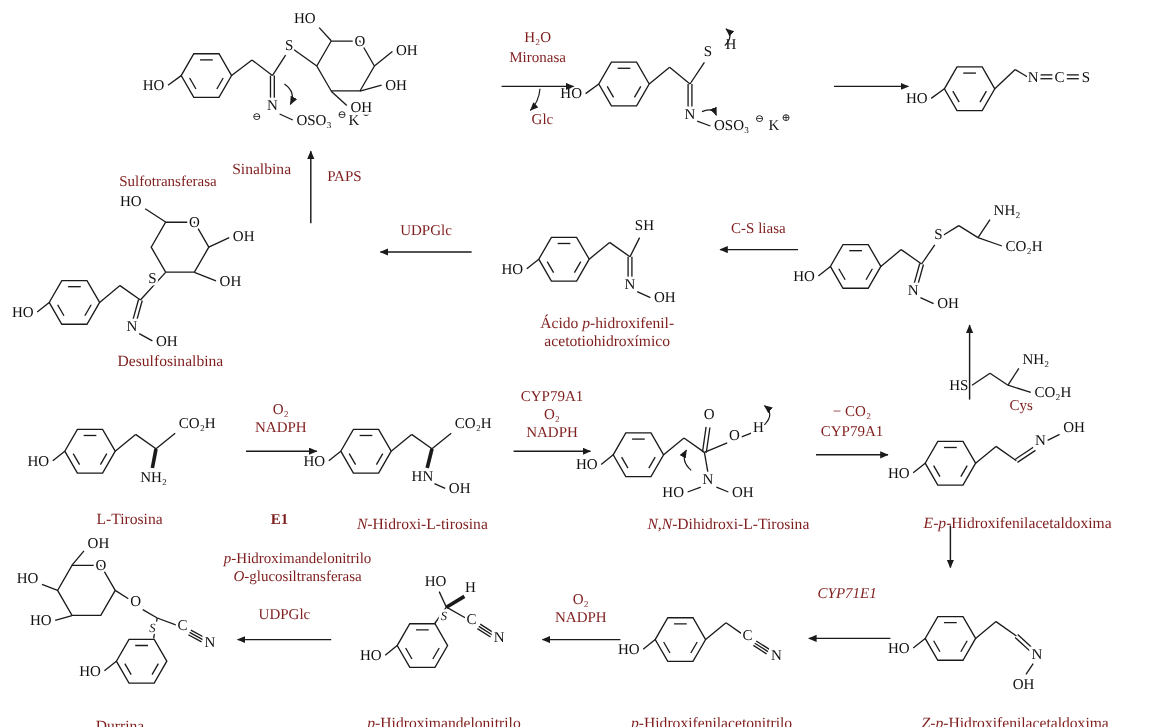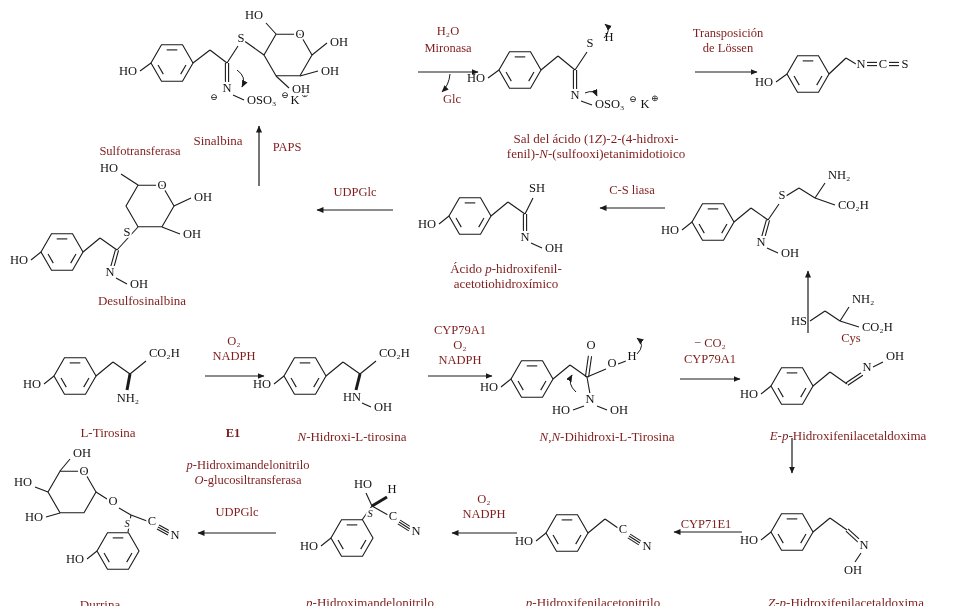--- a/index.html
+++ b/index.html
@@ -297,47 +297,45 @@
       <line x1="276" y1="533" x2="198" y2="533" stroke="#1a1a1a" stroke-width="1.2" marker-end="url(#ah)"></line>
       <path d="M450,74 Q449,85 442,92" fill="none" stroke="#1a1a1a" stroke-width="1" marker-end="url(#ah)"></path>
       <path d="M604,38 Q612,30 605,24" fill="none" stroke="#1a1a1a" stroke-width="1" marker-end="url(#ah)"></path>
       <path d="M585,93 Q594,89 597,96" fill="none" stroke="#1a1a1a" stroke-width="1" marker-end="url(#ah)"></path>
       <path d="M237,70 Q247,77 242,87" fill="none" stroke="#1a1a1a" stroke-width="1" marker-end="url(#ah)"></path>
       <path d="M637,354 Q646,345 637,338" fill="none" stroke="#1a1a1a" stroke-width="1" marker-end="url(#ah)"></path>
       <path d="M576,392 Q567,384 572,375" fill="none" stroke="#1a1a1a" stroke-width="1" marker-end="url(#ah)"></path>
     </svg>
   <div id="labels-layer">
       <div class="lbl compound" style="left: 158px; top: 122px; width: 120px;">Sinalbina</div>
-      <div class="lbl compound" style="left: 479px; top: 120px; width: 234px;">Sal del ácido (1<i>Z</i>)-2-(4-hidroxi-<br>fenil)-<i>N</i>-(sulfooxi)etanimidotioico</div>
       <div class="lbl compound" style="left: 72px; top: 282px; width: 140px;">Desulfosinalbina</div>
       <div class="lbl compound" style="left: 418px; top: 250px; width: 176px;">Ácido <i>p</i>-hidroxifenil-<br>acetotiohidroxímico</div>
       <div class="lbl compound" style="left: 53px; top: 414px; width: 110px;">L-Tirosina</div>
       <div class="lbl compound" style="left: 267px; top: 418px; width: 170px;"><i>N</i>-Hidroxi-L-tirosina</div>
       <div class="lbl compound" style="left: 512px; top: 418px; width: 190px;"><i>N</i>,<i>N</i>-Dihidroxi-L-Tirosina</div>
       <div class="lbl compound" style="left: 743px; top: 417px; width: 210px;"><i>E</i>-<i>p</i>-Hidroxifenilacetaldoxima</div>
       <div class="lbl compound" style="left: 55px; top: 586px; width: 90px;">Durrina</div>
       <div class="lbl compound" style="left: 280px; top: 584px; width: 180px;"><i>p</i>-Hidroximandelonitrilo</div>
       <div class="lbl compound" style="left: 498px; top: 584px; width: 190px;"><i>p</i>-Hidroxifenilacetonitrilo</div>
       <div class="lbl compound" style="left: 741px; top: 584px; width: 210px;"><i>Z</i>-<i>p</i>-Hidroxifenilacetaldoxima</div>
       <div class="lbl reaction" style="left: 418px; top: 24px; width: 60px;">H₂O</div>
       <div class="lbl reaction" style="left: 403px; top: 41px; width: 90px;">Mironasa</div>
       <div class="lbl reaction" style="left: 432px; top: 92px; width: 40px;">Glc</div>
-      <div class="lbl reaction" style="left: 673px; top: 26px; width: 110px;">Transposición<br>de Lössen</div>
       <div class="lbl reaction" style="left: 75px; top: 144px; width: 130px;">Sulfotransferasa</div>
       <div class="lbl reaction" style="left: 257px; top: 140px; width: 60px;">PAPS</div>
       <div class="lbl reaction" style="left: 320px; top: 185px; width: 70px;">UDPGlc</div>
       <div class="lbl reaction" style="left: 592px; top: 183px; width: 80px;">C-S liasa</div>
       <div class="lbl reaction" style="left: 214px; top: 334px; width: 40px;">O₂</div>
       <div class="lbl reaction" style="left: 202px; top: 349px; width: 64px;">NADPH</div>
       <div class="lbl reaction" style="left: 213px; top: 383px; width: 40px; margin-top: 43px;"><b>E1</b></div>
       <div class="lbl reaction" style="left: 420px; top: 323px; width: 80px;">CYP79A1</div>
       <div class="lbl reaction" style="left: 440px; top: 338px; width: 40px;">O₂</div>
       <div class="lbl reaction" style="left: 428px; top: 353px; width: 64px;">NADPH</div>
       <div class="lbl reaction" style="left: 678px; top: 336px; width: 64px;">− CO₂</div>
       <div class="lbl reaction" style="left: 670px; top: 352px; width: 80px;">CYP79A1</div>
       <div class="lbl reaction" style="left: 829px; top: 331px; width: 44px;">Cys</div>
-      <div class="lbl reaction" style="left: 666px; top: 517px; width: 80px;">CYP71E1</div>
+      <div class="lbl reaction" style="left: 666px; top: 487px; width: 80px; font-style: italic;">CYP71E1</div>
       <div class="lbl reaction" style="left: 464px; top: 492px; width: 40px;">O₂</div>
       <div class="lbl reaction" style="left: 452px; top: 507px; width: 64px;">NADPH</div>
       <div class="lbl reaction" style="left: 163px; top: 458px; width: 170px;"><i>p</i>-Hidroximandelonitrilo<br><i>O</i>-glucosiltransferasa</div>
       <div class="lbl reaction" style="left: 202px; top: 505px; width: 70px;">UDPGlc</div>
     </div>
 </div>
 
 </body></html>

